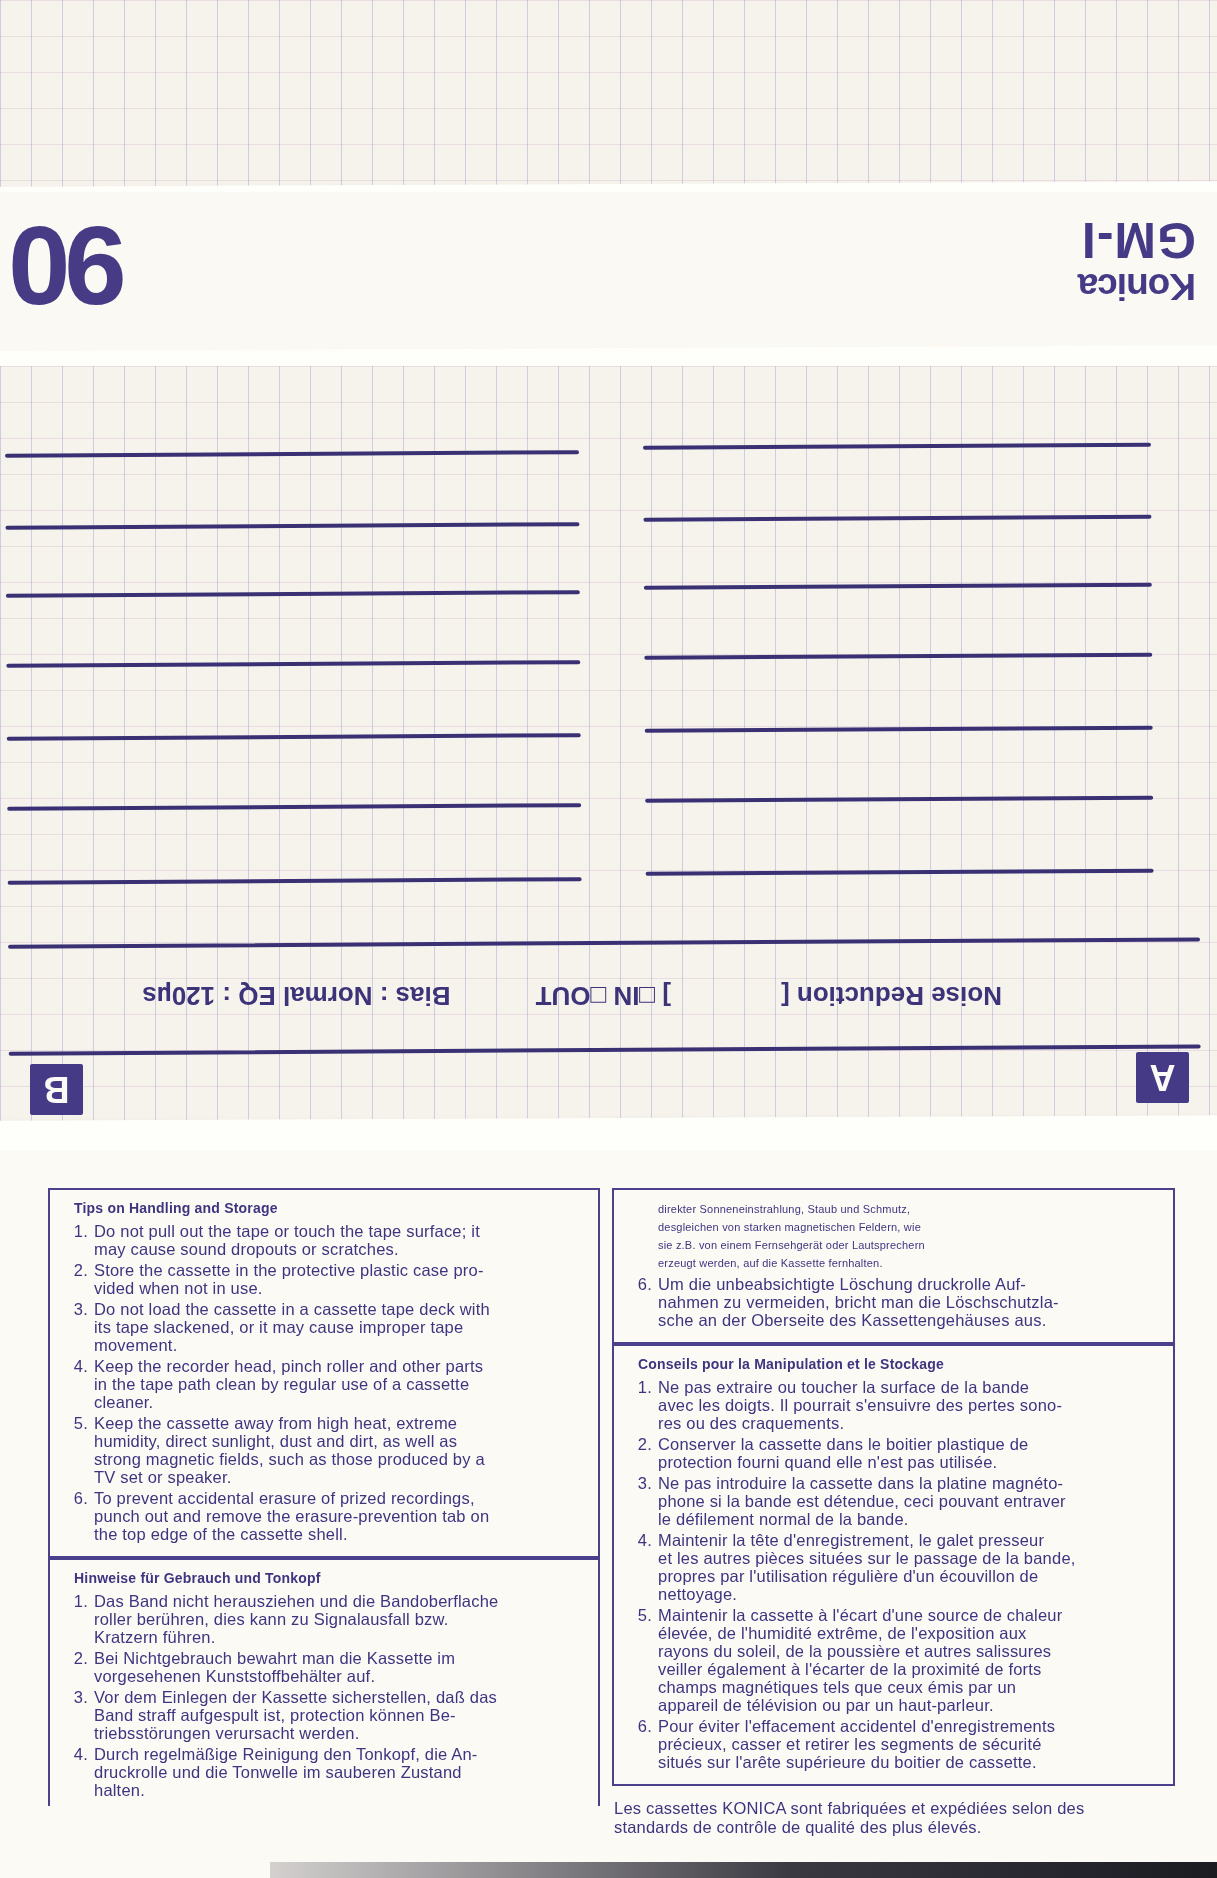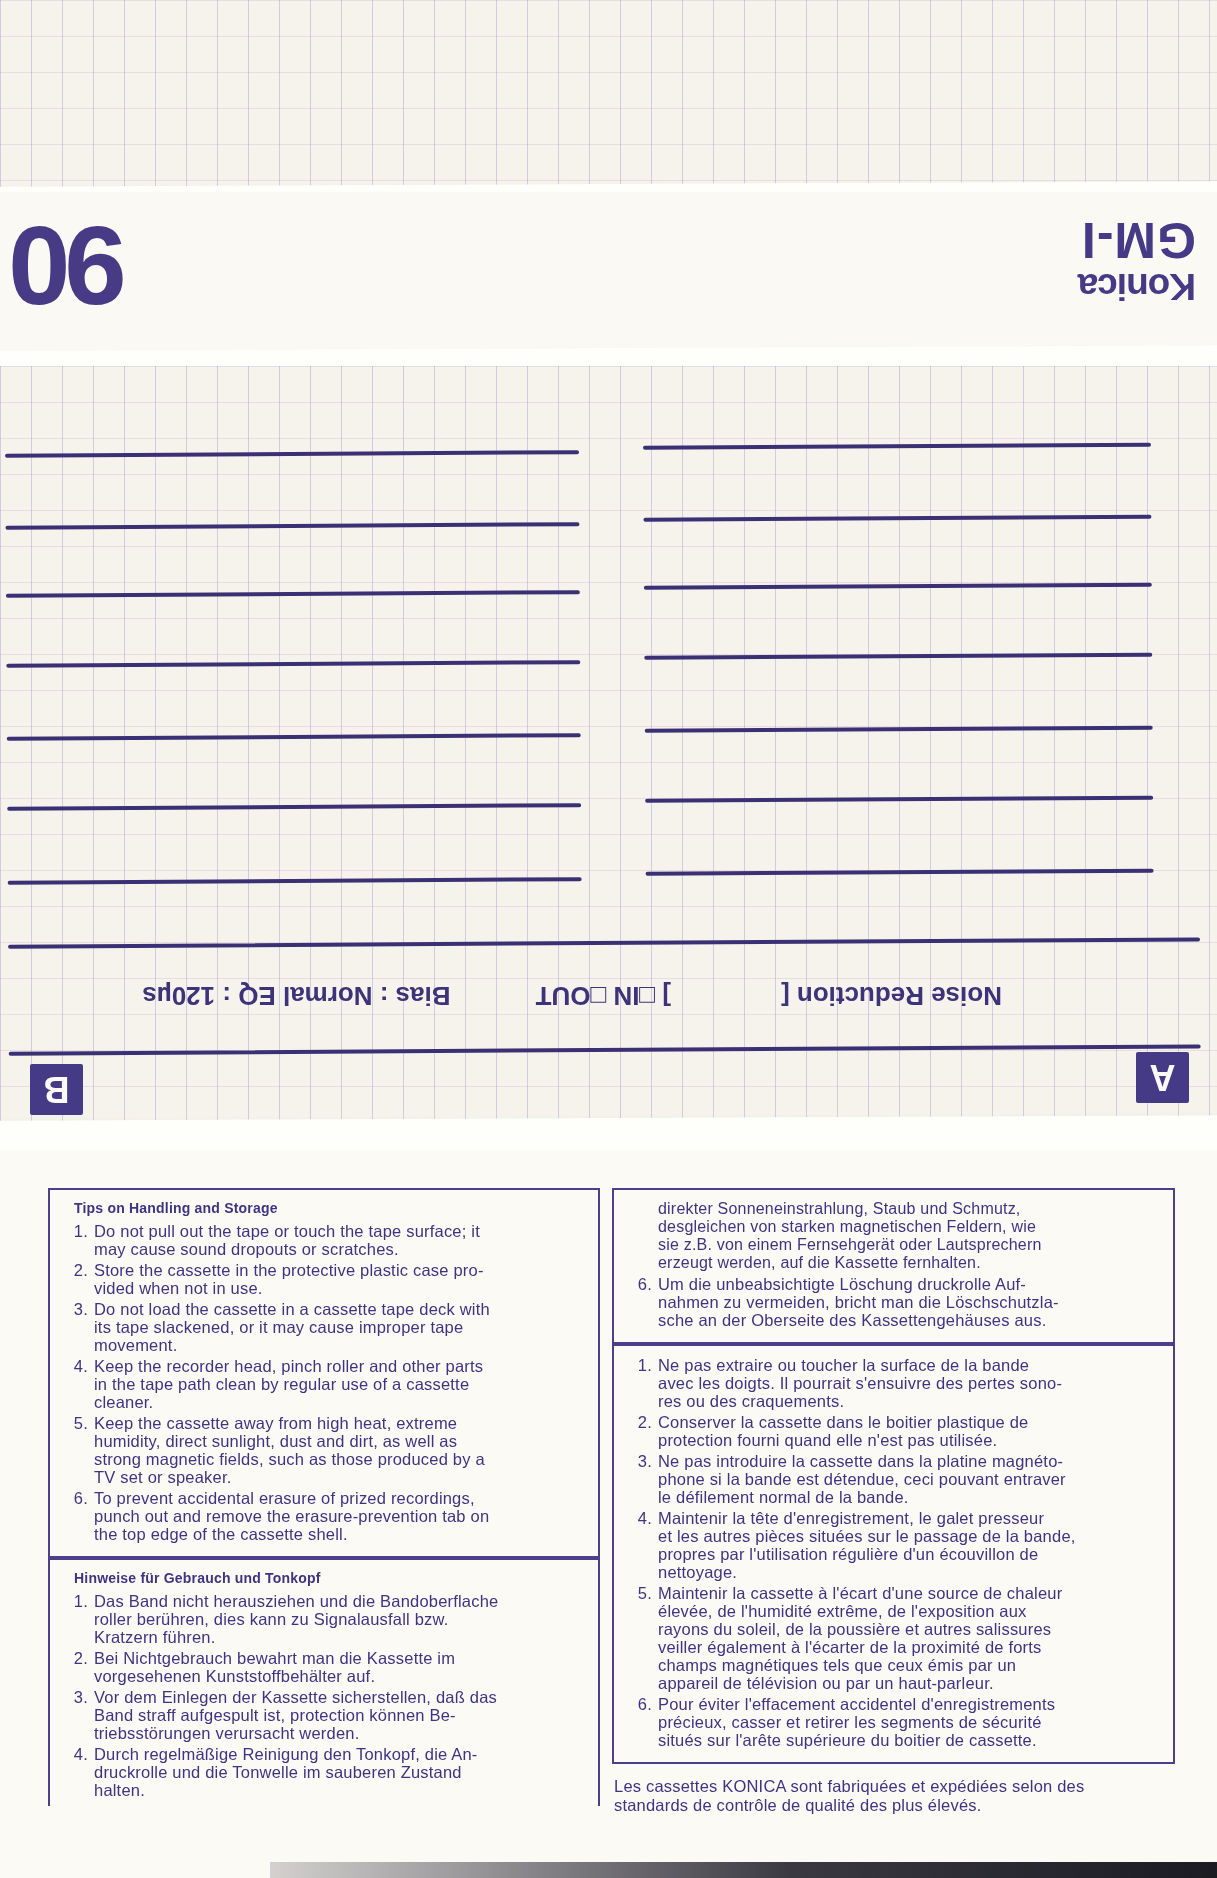--- a/index.html
+++ b/index.html
@@ -57,21 +57,21 @@
   
   .col{position:absolute;top:1188px;}
   .col-left{left:48px;width:552px;}
   .col-right{left:612px;width:563px;}
   .ibox{border:2px solid #4a408c;padding:10px 8px 10px 12px;box-sizing:border-box;background:transparent;}
   .ibox.openbottom{border-bottom:none;padding-bottom:4px;}
   .ibox-title{font-weight:700;font-size:14px;margin-left:12px;margin-bottom:6px;letter-spacing:.2px;}
   .item{display:flex;margin-bottom:3px;font-size:16.5px;line-height:18px;letter-spacing:.2px;}
   .item .num{flex:none;width:26px;text-align:right;padding-right:6px;}
   .item .txt{flex:1;white-space:pre-line;}
-  .contpara{margin-left:32px;white-space:pre-line;font-size:16px;line-height:18px;
+  .contpara{margin-left:32px;white-space:pre-line;font-size:11px;line-height:18px;
             letter-spacing:.2px;margin-bottom:3px;}
   .footerpara{white-space:pre-line;font-size:16.5px;line-height:19px;letter-spacing:.2px;
               margin:13px 0 15px 2px;}
 
   
   .scan-bar{position:absolute;left:270px;top:1862px;width:947px;height:16px;
             background:linear-gradient(90deg, rgba(90,88,95,.25), #3a3942 55%, #1b1b22);
             filter:blur(.6px);}
 </style>
 </head>
@@ -207,20 +207,21 @@
       <div>
           <div class="item">
             <span class="num">6.</span>
             <span class="txt">Um die unbeabsichtigte Löschung druckrolle Auf-
 nahmen zu vermeiden, bricht man die Löschschutzla-
 sche an der Oberseite des Kassettengehäuses aus.</span>
           </div>
         </div>
     </div>
     <div class="ibox">
+      <div class="ibox-title">Conseils pour la Manipulation et le Stockage</div>
       <div>
           <div class="item">
             <span class="num">1.</span>
             <span class="txt">Ne pas extraire ou toucher la surface de la bande
 avec les doigts. Il pourrait s'ensuivre des pertes sono-
 res ou des craquements.</span>
           </div>
           <div class="item">
             <span class="num">2.</span>
             <span class="txt">Conserver la cassette dans le boitier plastique de

